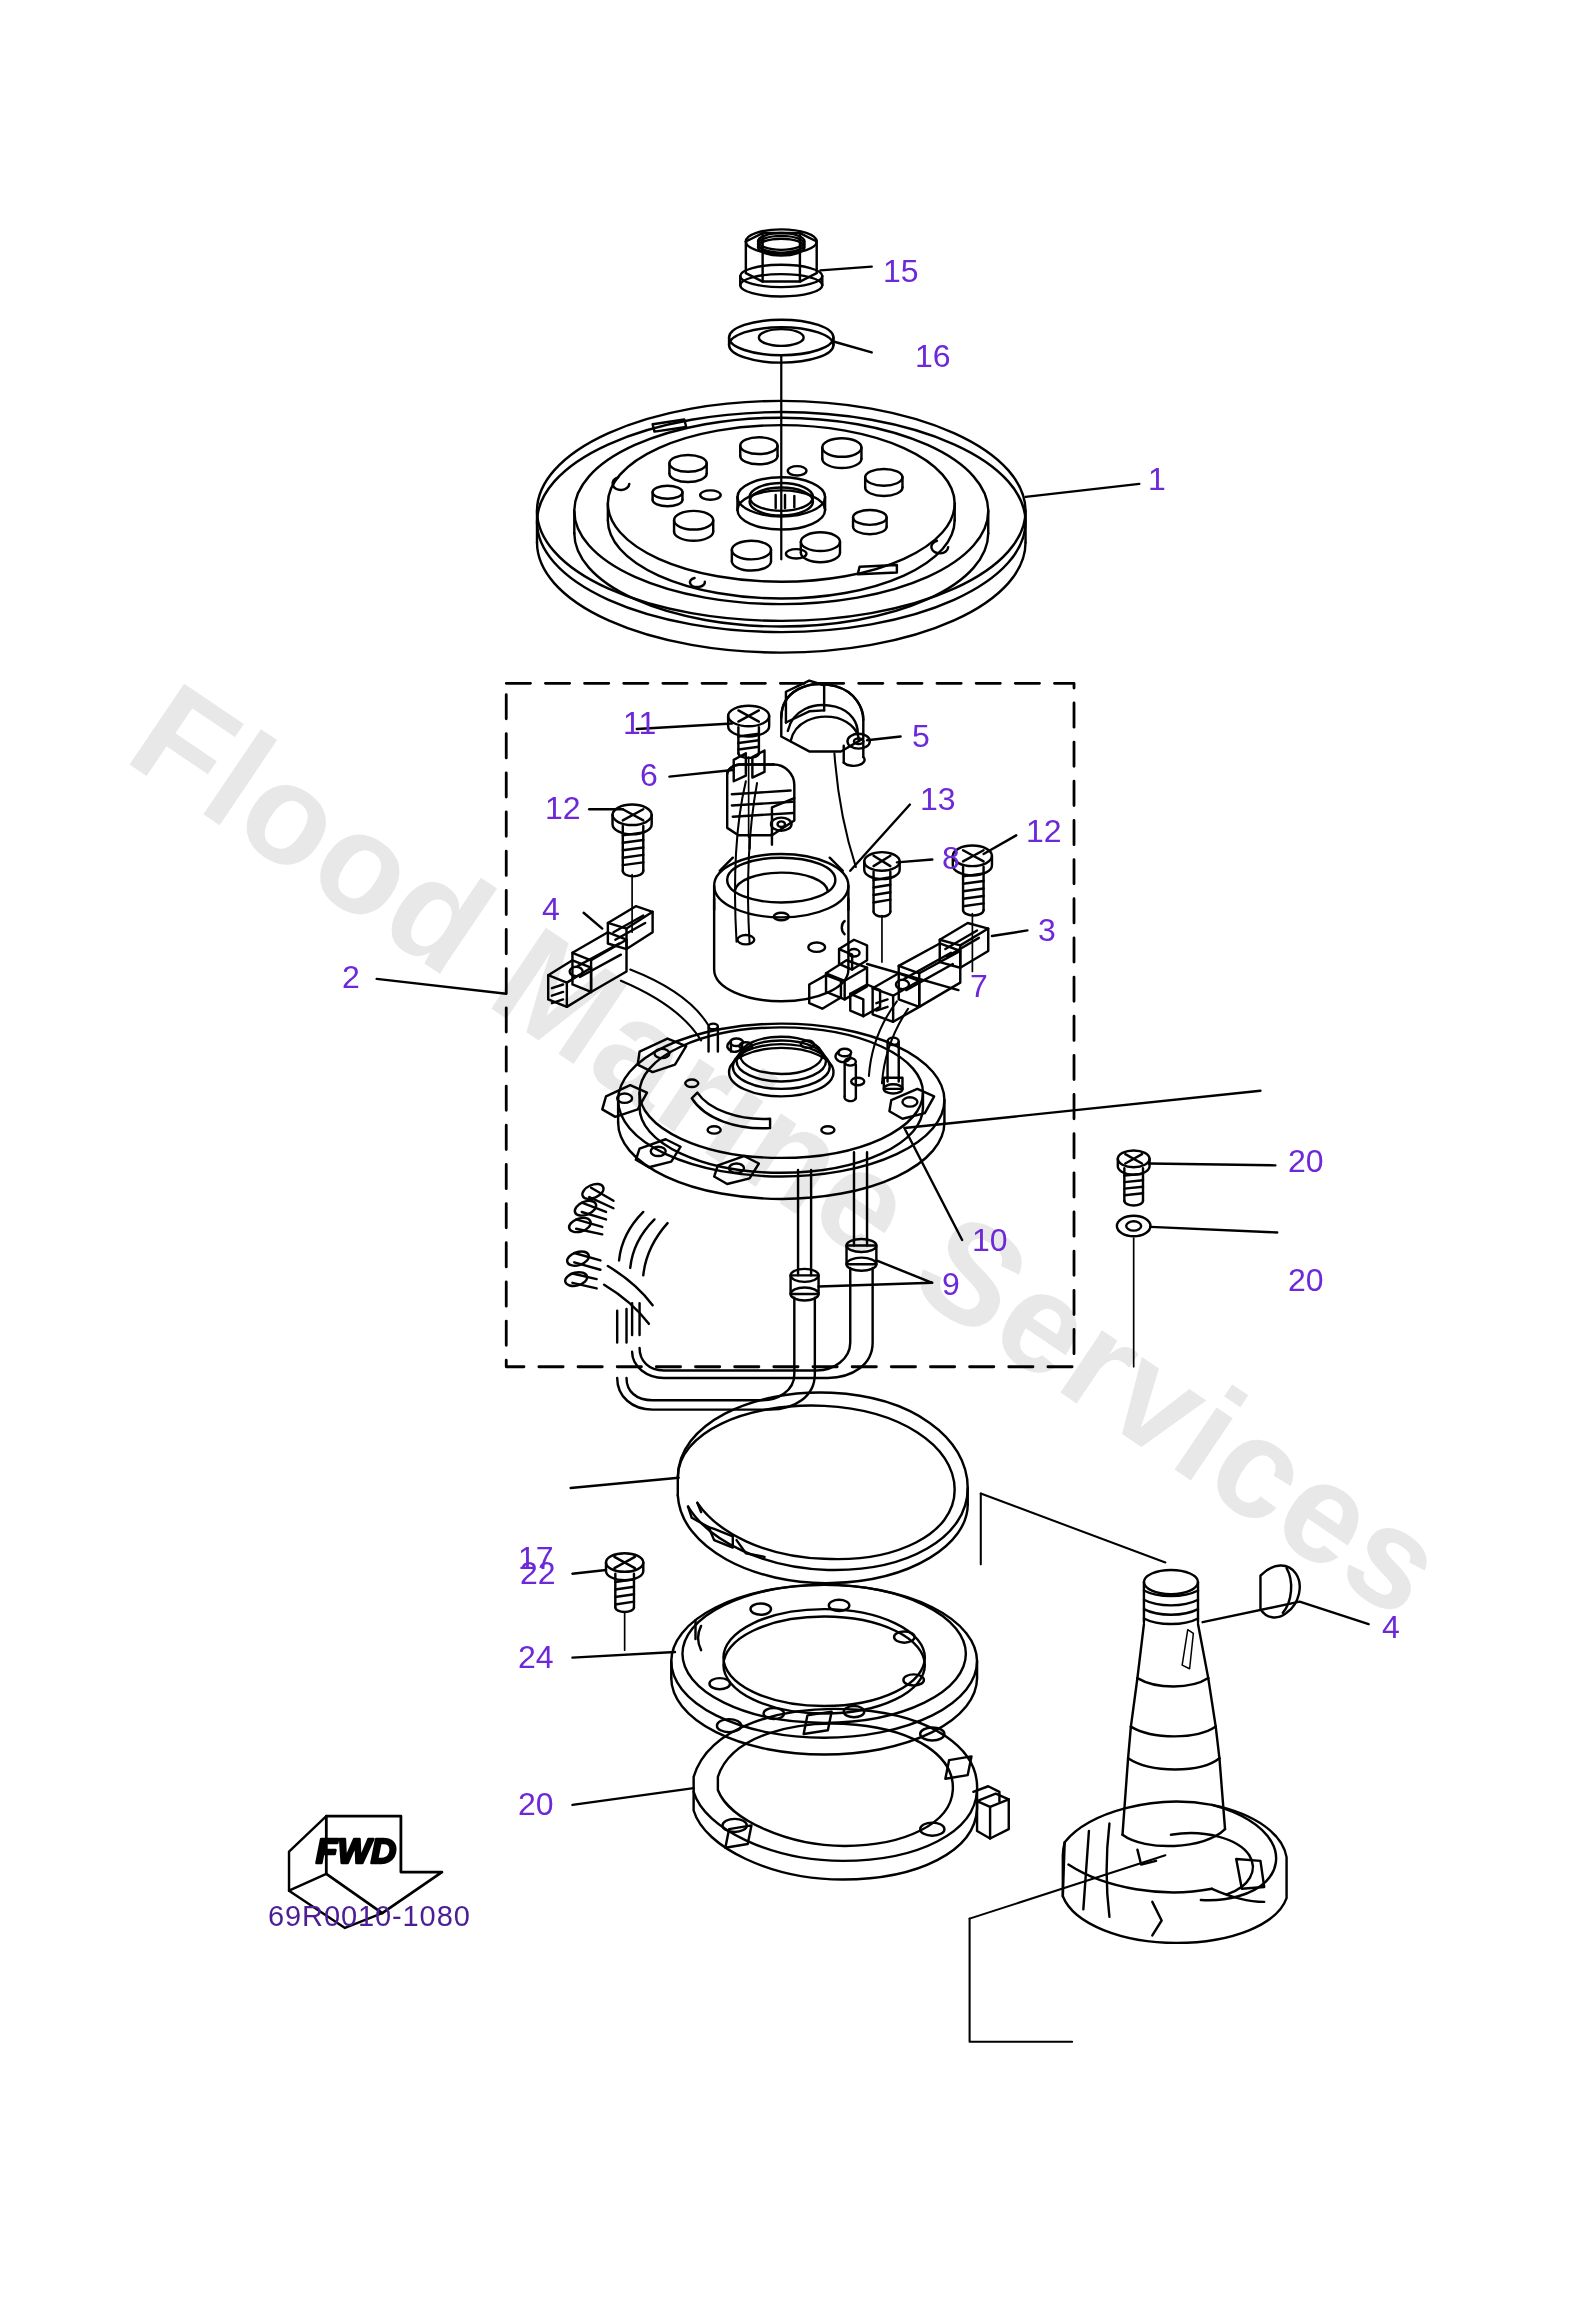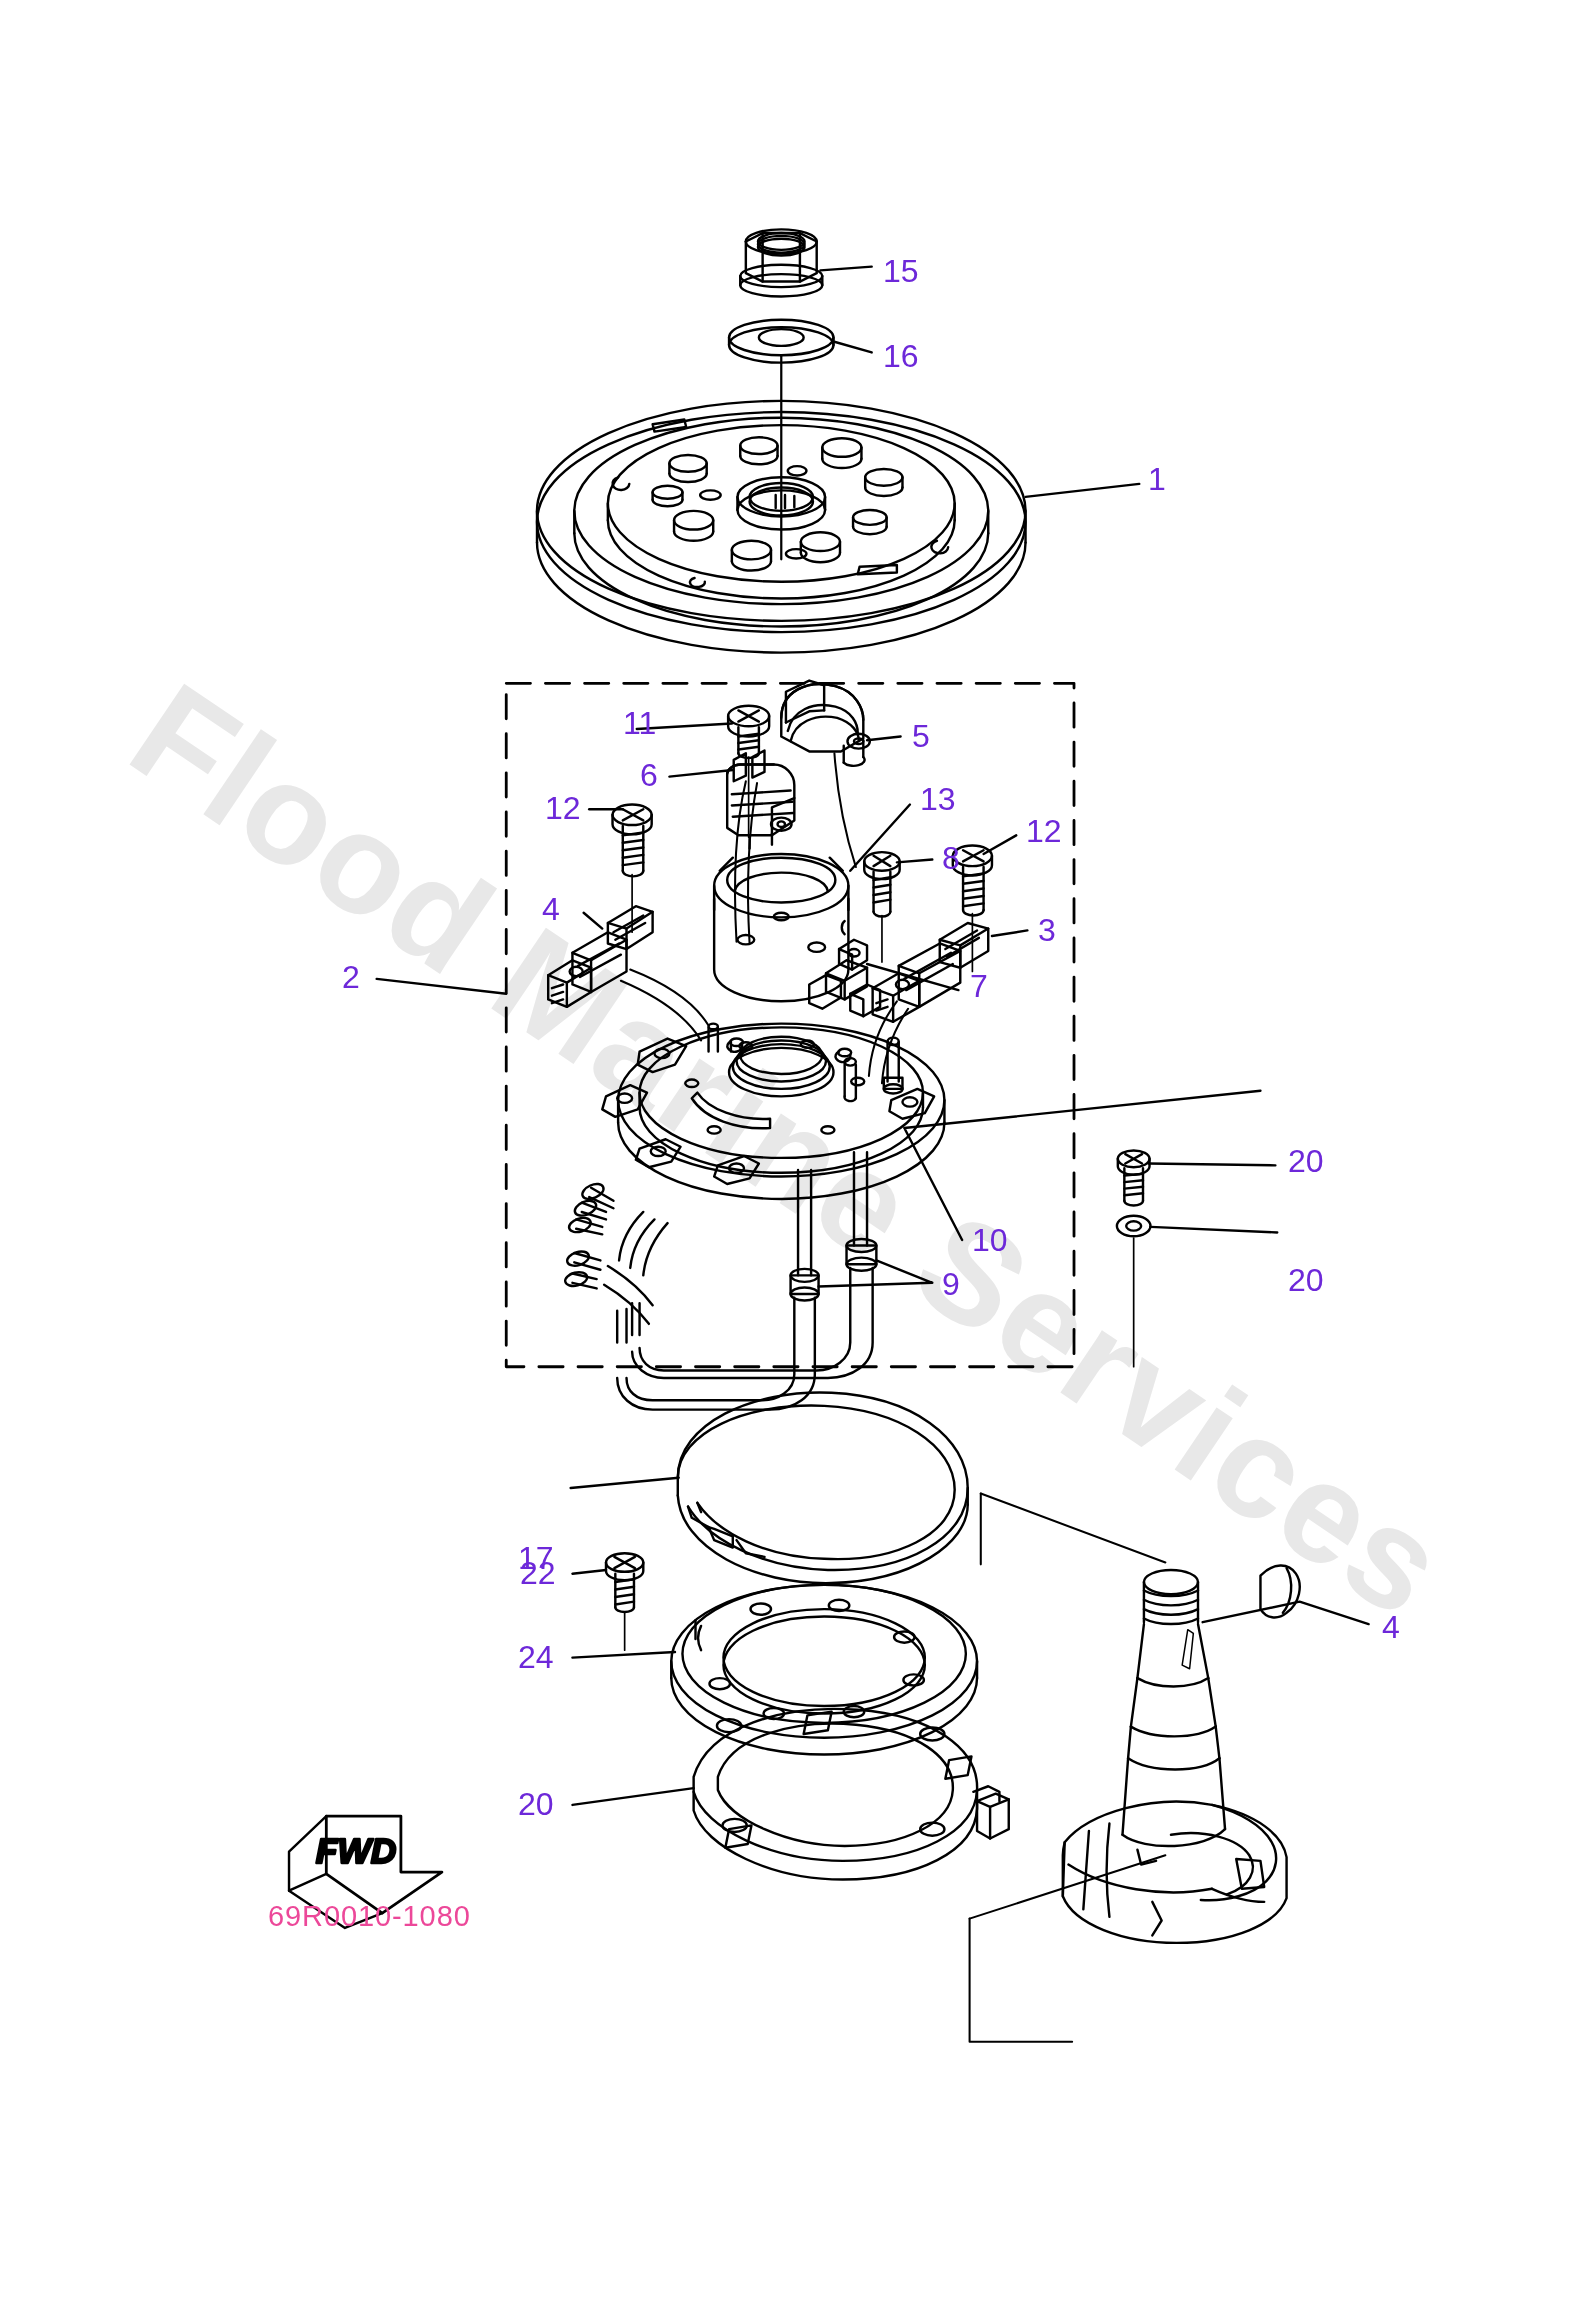--- a/index.html
+++ b/index.html
@@ -26,21 +26,21 @@
     font-size:32px;
     color:#6d28d9;
     line-height:1;
     white-space:nowrap;
     user-select:none;
   }
   .code{
     position:absolute;
     font-family:"Liberation Sans", sans-serif;
     font-size:29px;
-    color:#ec4899;
+    color:#4c1d95;
     letter-spacing:0.9px;
     white-space:nowrap;
   }
   .fwd-label{
     font-family:"Liberation Sans", sans-serif;
     font-weight:bold;
     font-style:italic;
     font-size:38px;
     fill:#000000;
   }
@@ -554,21 +554,21 @@
     <g>
       <path d="M350 1948 L430 1948 L430 2008 L474 2008 L410 2052 L350 2010 Z" fill="none" stroke-width="3"></path>
       <path d="M350 1948 L310 1986 L310 2028 L350 2010"></path>
       <path d="M310 2028 L370 2068 L410 2052"></path>
       <text class="fwd-label" x="382" y="1998" text-anchor="middle">FWD</text>
     </g>
 
   </svg>
 
   <div class="callout" style="left:883px;top:255px">15</div>
-  <div class="callout" style="left:883px;top:340px">16</div>
+  <div class="callout" style="left:915px;top:340px">16</div>
   <div class="callout" style="left:1148px;top:463px">1</div>
   <div class="callout" style="left:623px;top:707px">11</div>
   <div class="callout" style="left:912px;top:720px">5</div>
   <div class="callout" style="left:640px;top:759px">6</div>
   <div class="callout" style="left:545px;top:792px">12</div>
   <div class="callout" style="left:920px;top:783px">13</div>
   <div class="callout" style="left:942px;top:842px">8</div>
   <div class="callout" style="left:1026px;top:815px">12</div>
   <div class="callout" style="left:542px;top:893px">4</div>
   <div class="callout" style="left:1038px;top:914px">3</div>

